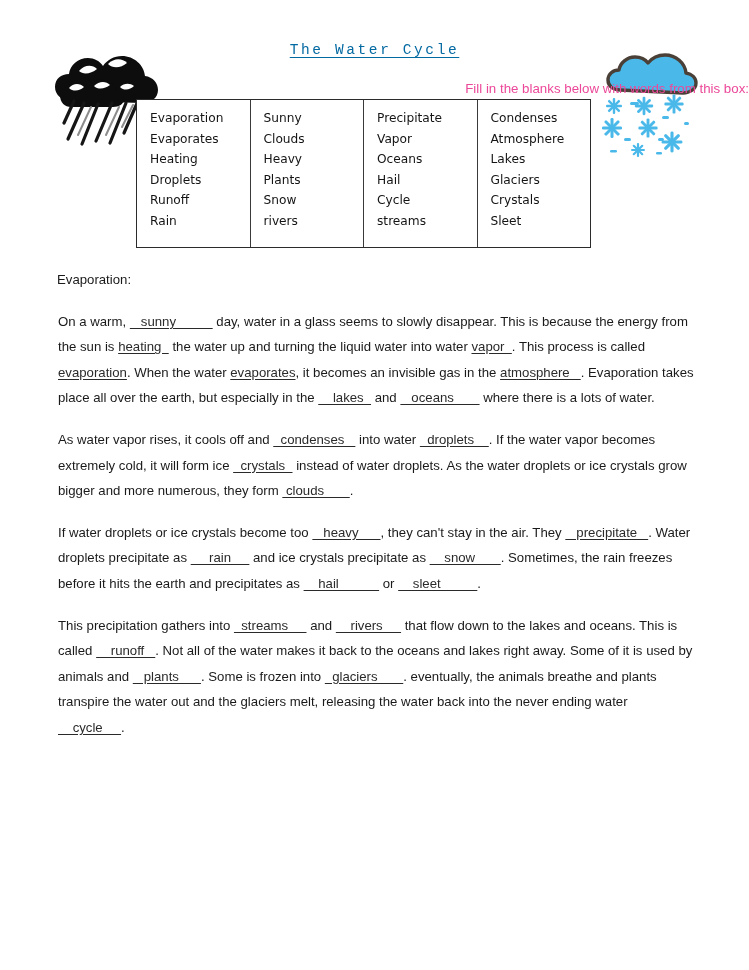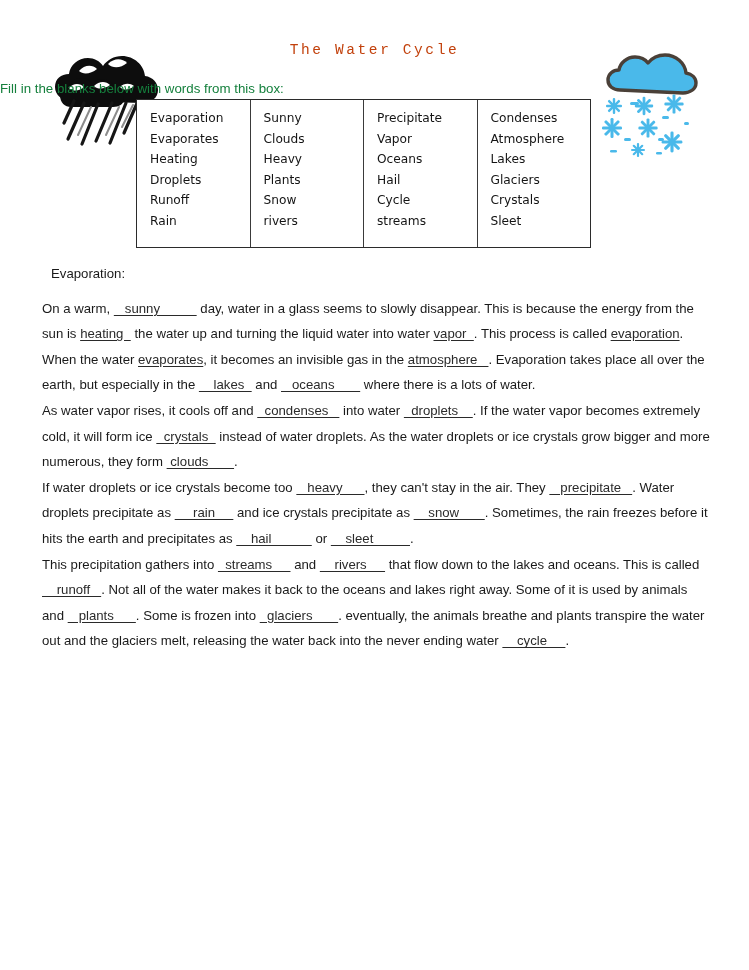--- a/index.html
+++ b/index.html
@@ -21,31 +21,32 @@
   }
 
   #doc-title {
     position: absolute;
     left: 0; right: 0;
     top: 42px;
     text-align: center;
     font-family: "Liberation Mono", "DejaVu Sans Mono", monospace;
     font-size: 14.5px;
     letter-spacing: 2.6px;
-    color: #c2410c;
+    color: #0369a1;
+    text-decoration: underline;
     text-underline-offset: 3px;
   }
 
   #instruction-line {
     position: absolute;
     left: 0; right: 0;
     top: 81px;
-    text-align: left;
+    text-align: right;
     font-size: 13.3px;
-    color: #15803d;
+    color: #ec4899;
   }
 
   
   #word-bank {
     position: absolute;
     left: 136px;
     top: 99px;
     width: 455px;
     height: 149px;
     border: 1.3px solid #2b2b2b;
@@ -87,27 +88,27 @@
   #worksheet-body {
     position: absolute;
     left: 42px;
     top: 252px;
     width: 668px;
   }
   .section-heading {
     font-size: 13.2px;
     line-height: 25.6px;
     color: #1a1a1a;
-    margin: 9px;
+    margin: 15px;
   }
   .para {
     font-size: 13.2px;
     line-height: 25.6px;
     color: #1a1a1a;
-    margin: 0;
+    margin: 16px;
     text-align: left;
   }
   .blank {
     text-decoration: underline;
     text-underline-offset: 2px;
     color: #2a2a2a;
     white-space: pre;
   }
 </style>
 </head>

